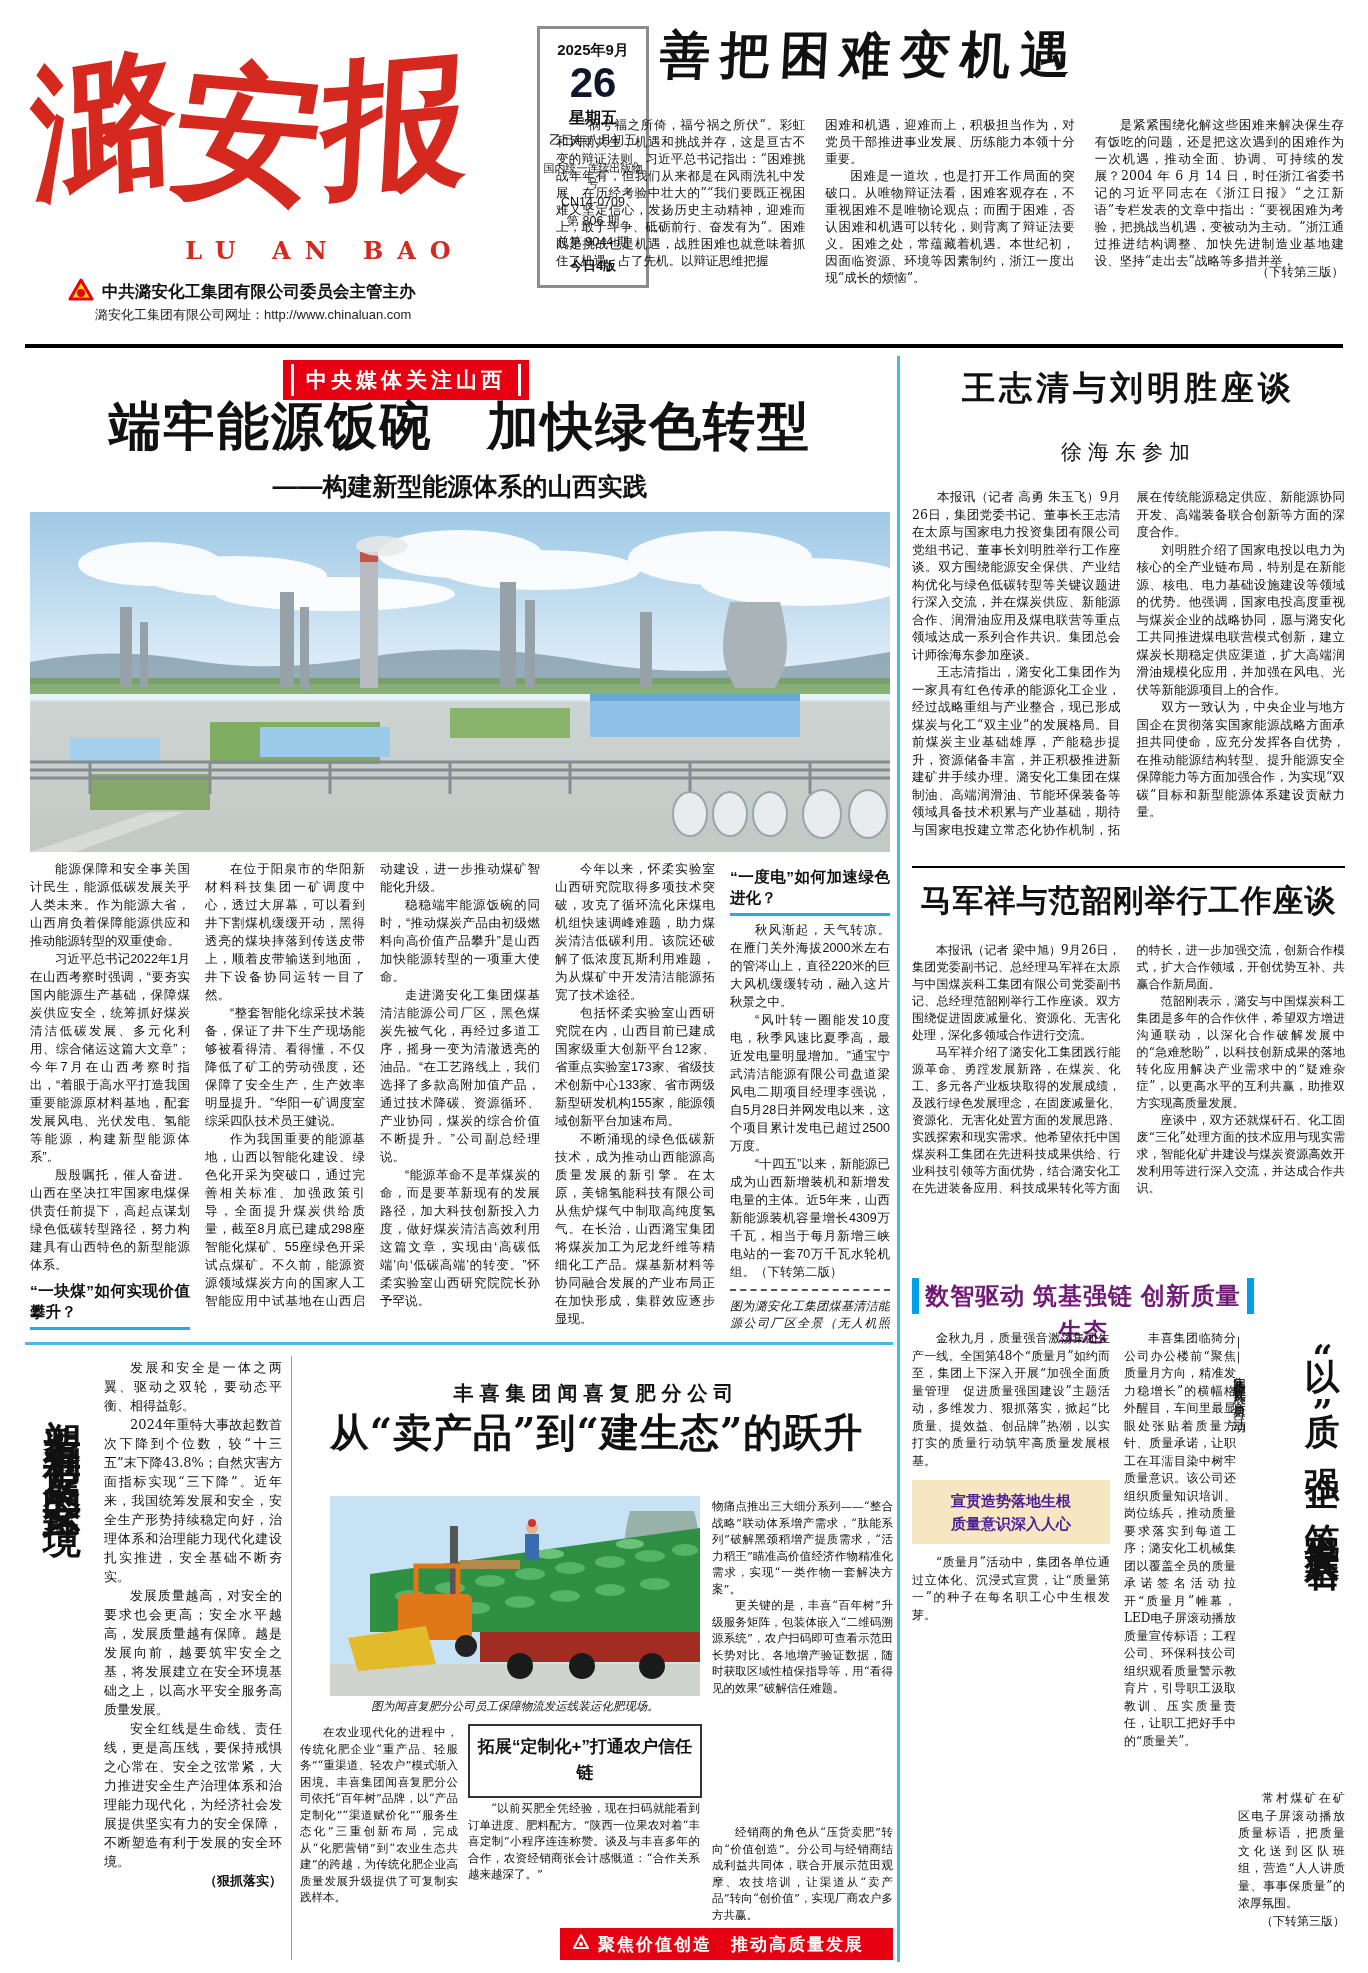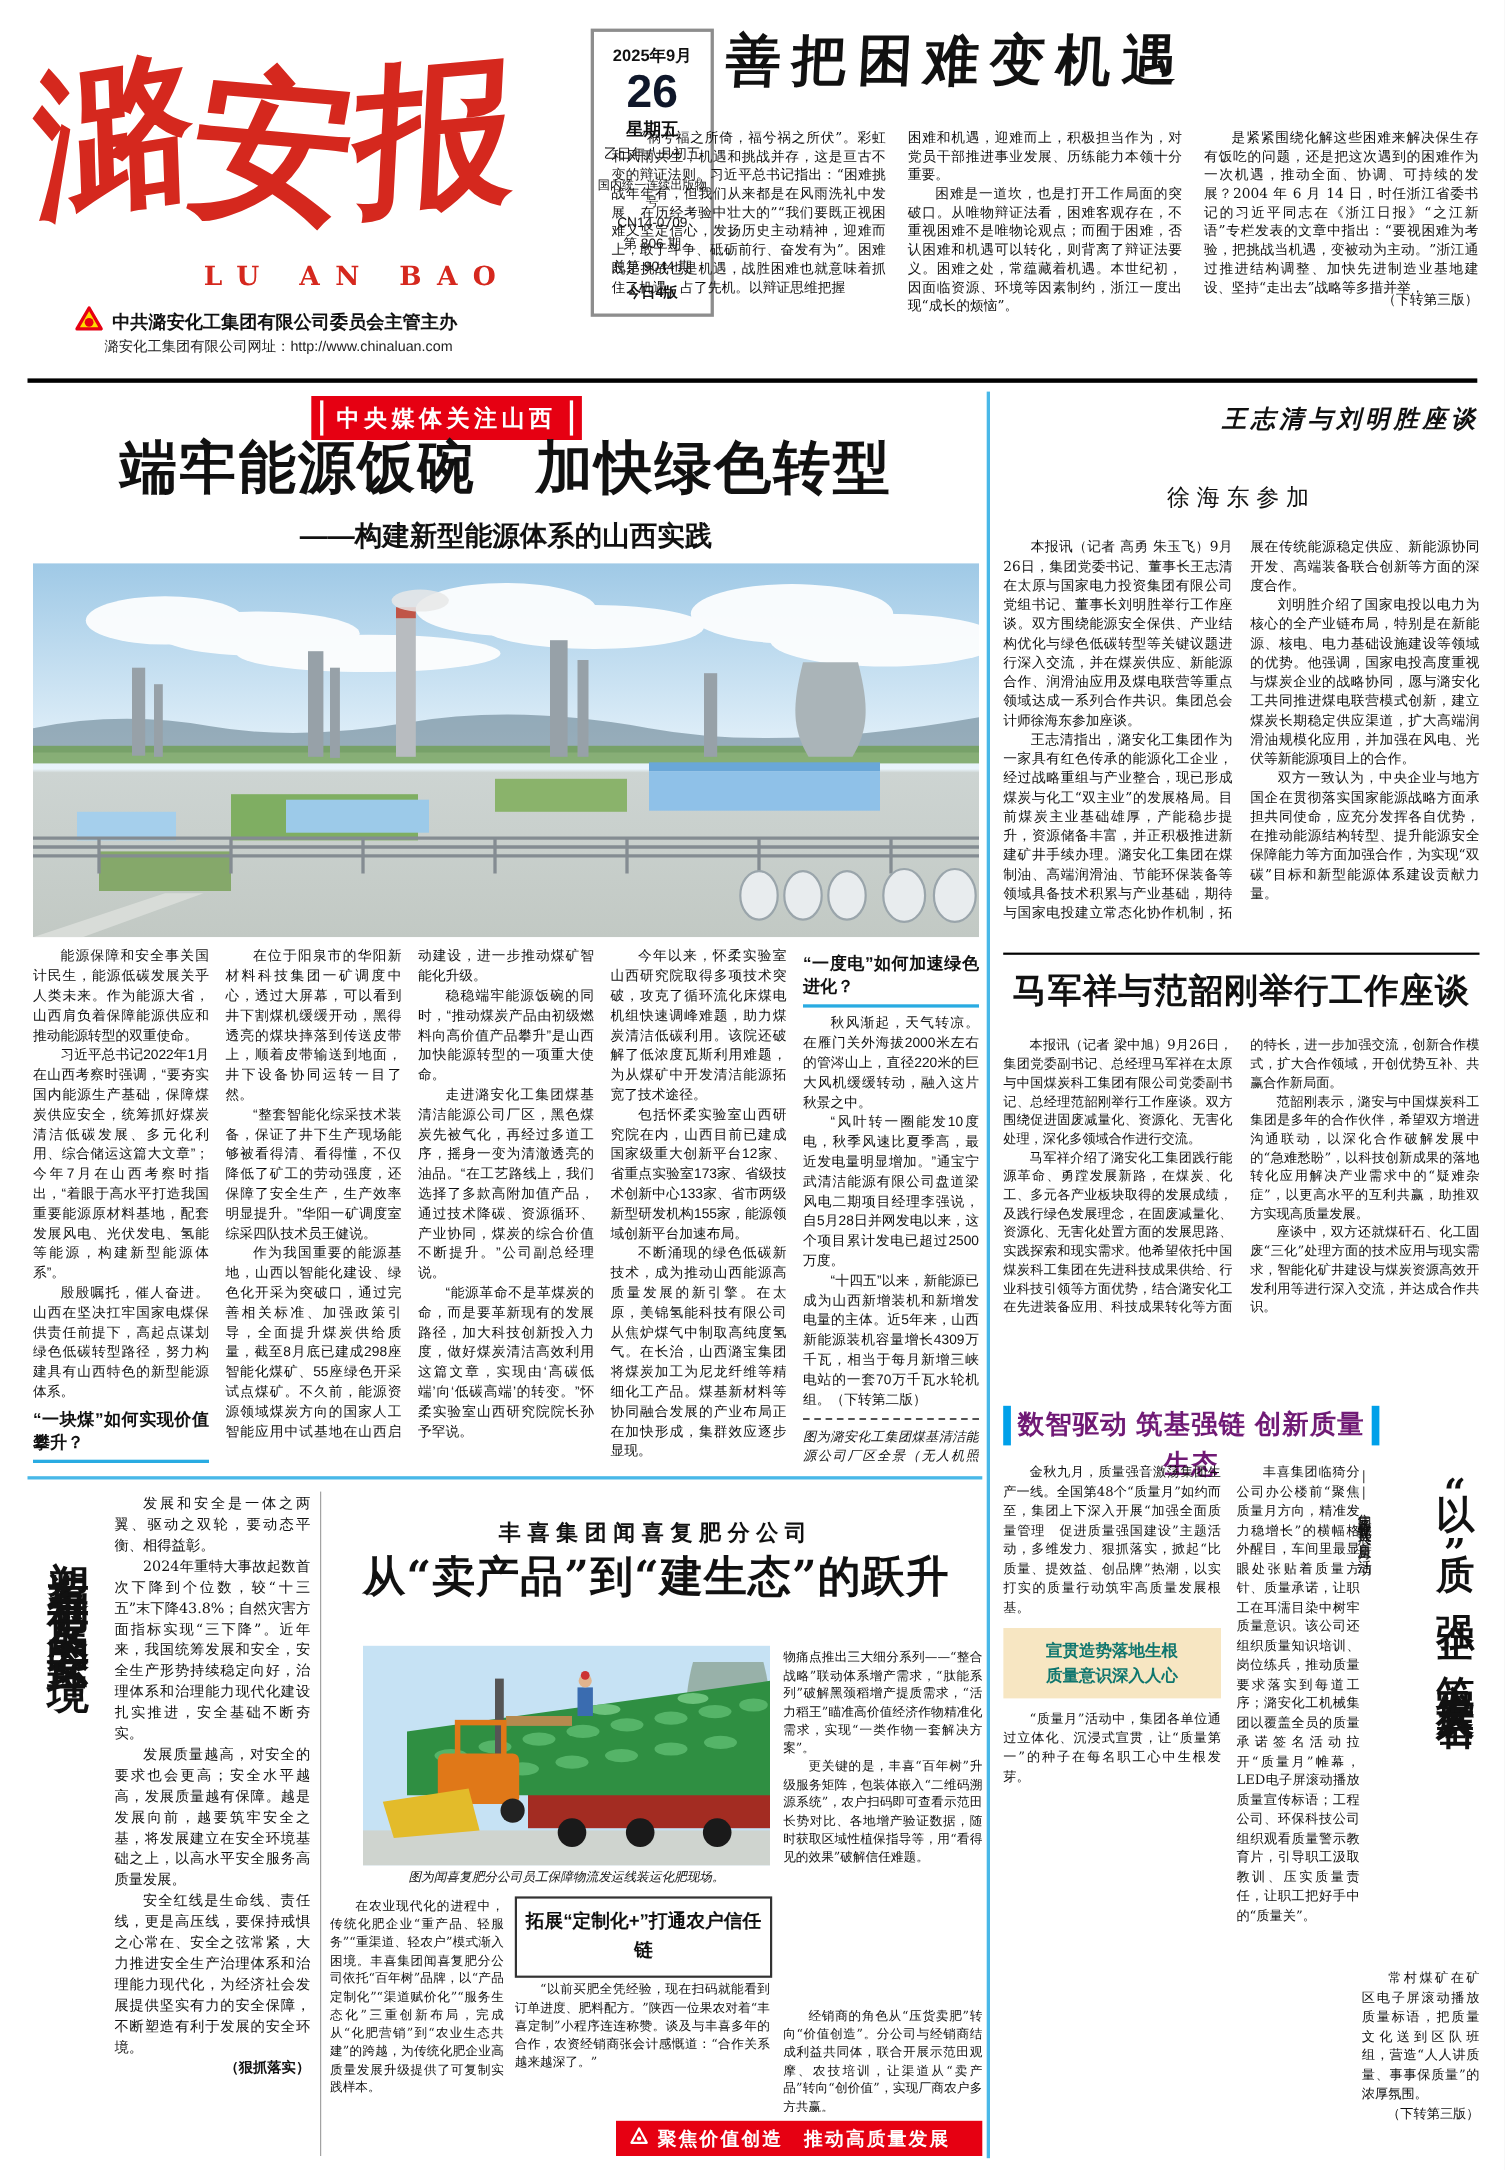--- a/index.html
+++ b/index.html
@@ -46,37 +46,37 @@
   .mainsub{left:30px;top:470px;width:860px;text-align:center;font-weight:bold;font-size:25px;}
   .mainphoto{left:30px;top:512px;width:860px;height:340px;}
   .mainbody{left:30px;top:860px;width:860px;height:478px;column-count:5;column-gap:15px;
             font-size:12.5px;line-height:18px;overflow:hidden;}
   .sub{font-weight:bold;font-size:15.5px;line-height:21px;padding:6px 0 5px;margin-bottom:5px;
        border-bottom:3px solid #29abe2;break-inside:avoid;}
   .cap{margin-top:8px;border-top:2px dashed #555;padding-top:7px;
        font-family:"DejaVu Serif",serif;font-style:italic;font-size:12px;line-height:17px;}
   .vdivider{left:897px;top:356px;width:3px;height:1606px;background:#49b8e8;}
   
-  .wanghead{left:912px;top:366px;width:433px;text-align:right;font-weight:bold;font-size:22px;letter-spacing:4px;font-style:italic;}
+  .wanghead{left:912px;top:366px;width:433px;text-align:center;font-weight:bold;font-size:33px;letter-spacing:4px;}
   .wangsub{left:912px;top:438px;width:433px;text-align:center;font-family:"DejaVu Serif",serif;font-size:21px;letter-spacing:6px;}
   .wangbody{left:912px;top:488px;width:433px;height:368px;column-count:2;column-gap:16px;
             font-family:"DejaVu Serif",serif;font-size:12.5px;line-height:17.5px;overflow:hidden;}
   .thinrule{left:912px;top:866px;width:433px;height:2px;background:#000;}
   .mahead{left:912px;top:880px;width:433px;text-align:center;font-family:"DejaVu Serif",serif;
           font-weight:bold;font-size:31px;letter-spacing:1px;}
   .mabody{left:912px;top:942px;width:433px;height:310px;column-count:2;column-gap:16px;
           font-family:"DejaVu Serif",serif;font-size:12px;line-height:17px;overflow:hidden;}
   .qbanner{left:912px;top:1278px;width:328px;height:36px;line-height:36px;text-align:center;
            color:#701a75;font-weight:bold;font-size:24px;letter-spacing:1px;
            border-left:7px solid #00a0e9;border-right:7px solid #00a0e9;}
   .qsection{left:912px;top:1330px;width:433px;height:632px;}
   .qcol1{position:absolute;left:0;top:0;width:198px;height:632px;
          font-family:"DejaVu Serif",serif;font-size:12px;line-height:17.5px;overflow:hidden;}
   .qbox{margin:10px 0;background:#f7e6c2;padding:9px 4px;text-align:center;
-        color:#0f766e;font-weight:bold;font-size:15px;line-height:23px;font-family:"Liberation Sans",sans-serif;}
+        color:#4c1d95;font-weight:bold;font-size:15px;line-height:23px;font-family:"Liberation Sans",sans-serif;}
   .qcol2{position:absolute;left:212px;top:0;width:112px;height:632px;
          font-family:"DejaVu Serif",serif;font-size:12px;line-height:17.5px;overflow:hidden;}
   .qvsub{position:absolute;right:97px;top:6px;height:440px;writing-mode:vertical-rl;
          font-family:"DejaVu Serif",serif;font-size:13px;letter-spacing:2px;}
   .qvtitle{position:absolute;right:0;top:0;height:445px;writing-mode:vertical-rl;text-orientation:upright;
            font-family:"DejaVu Serif",serif;font-weight:bold;font-size:35px;line-height:1.3;letter-spacing:7px;}
   .qcol3{position:absolute;right:0;top:460px;width:107px;height:172px;
          font-family:"DejaVu Serif",serif;font-size:12px;line-height:17.5px;overflow:hidden;}
   .qjump{display:block;text-align:right;}
   

